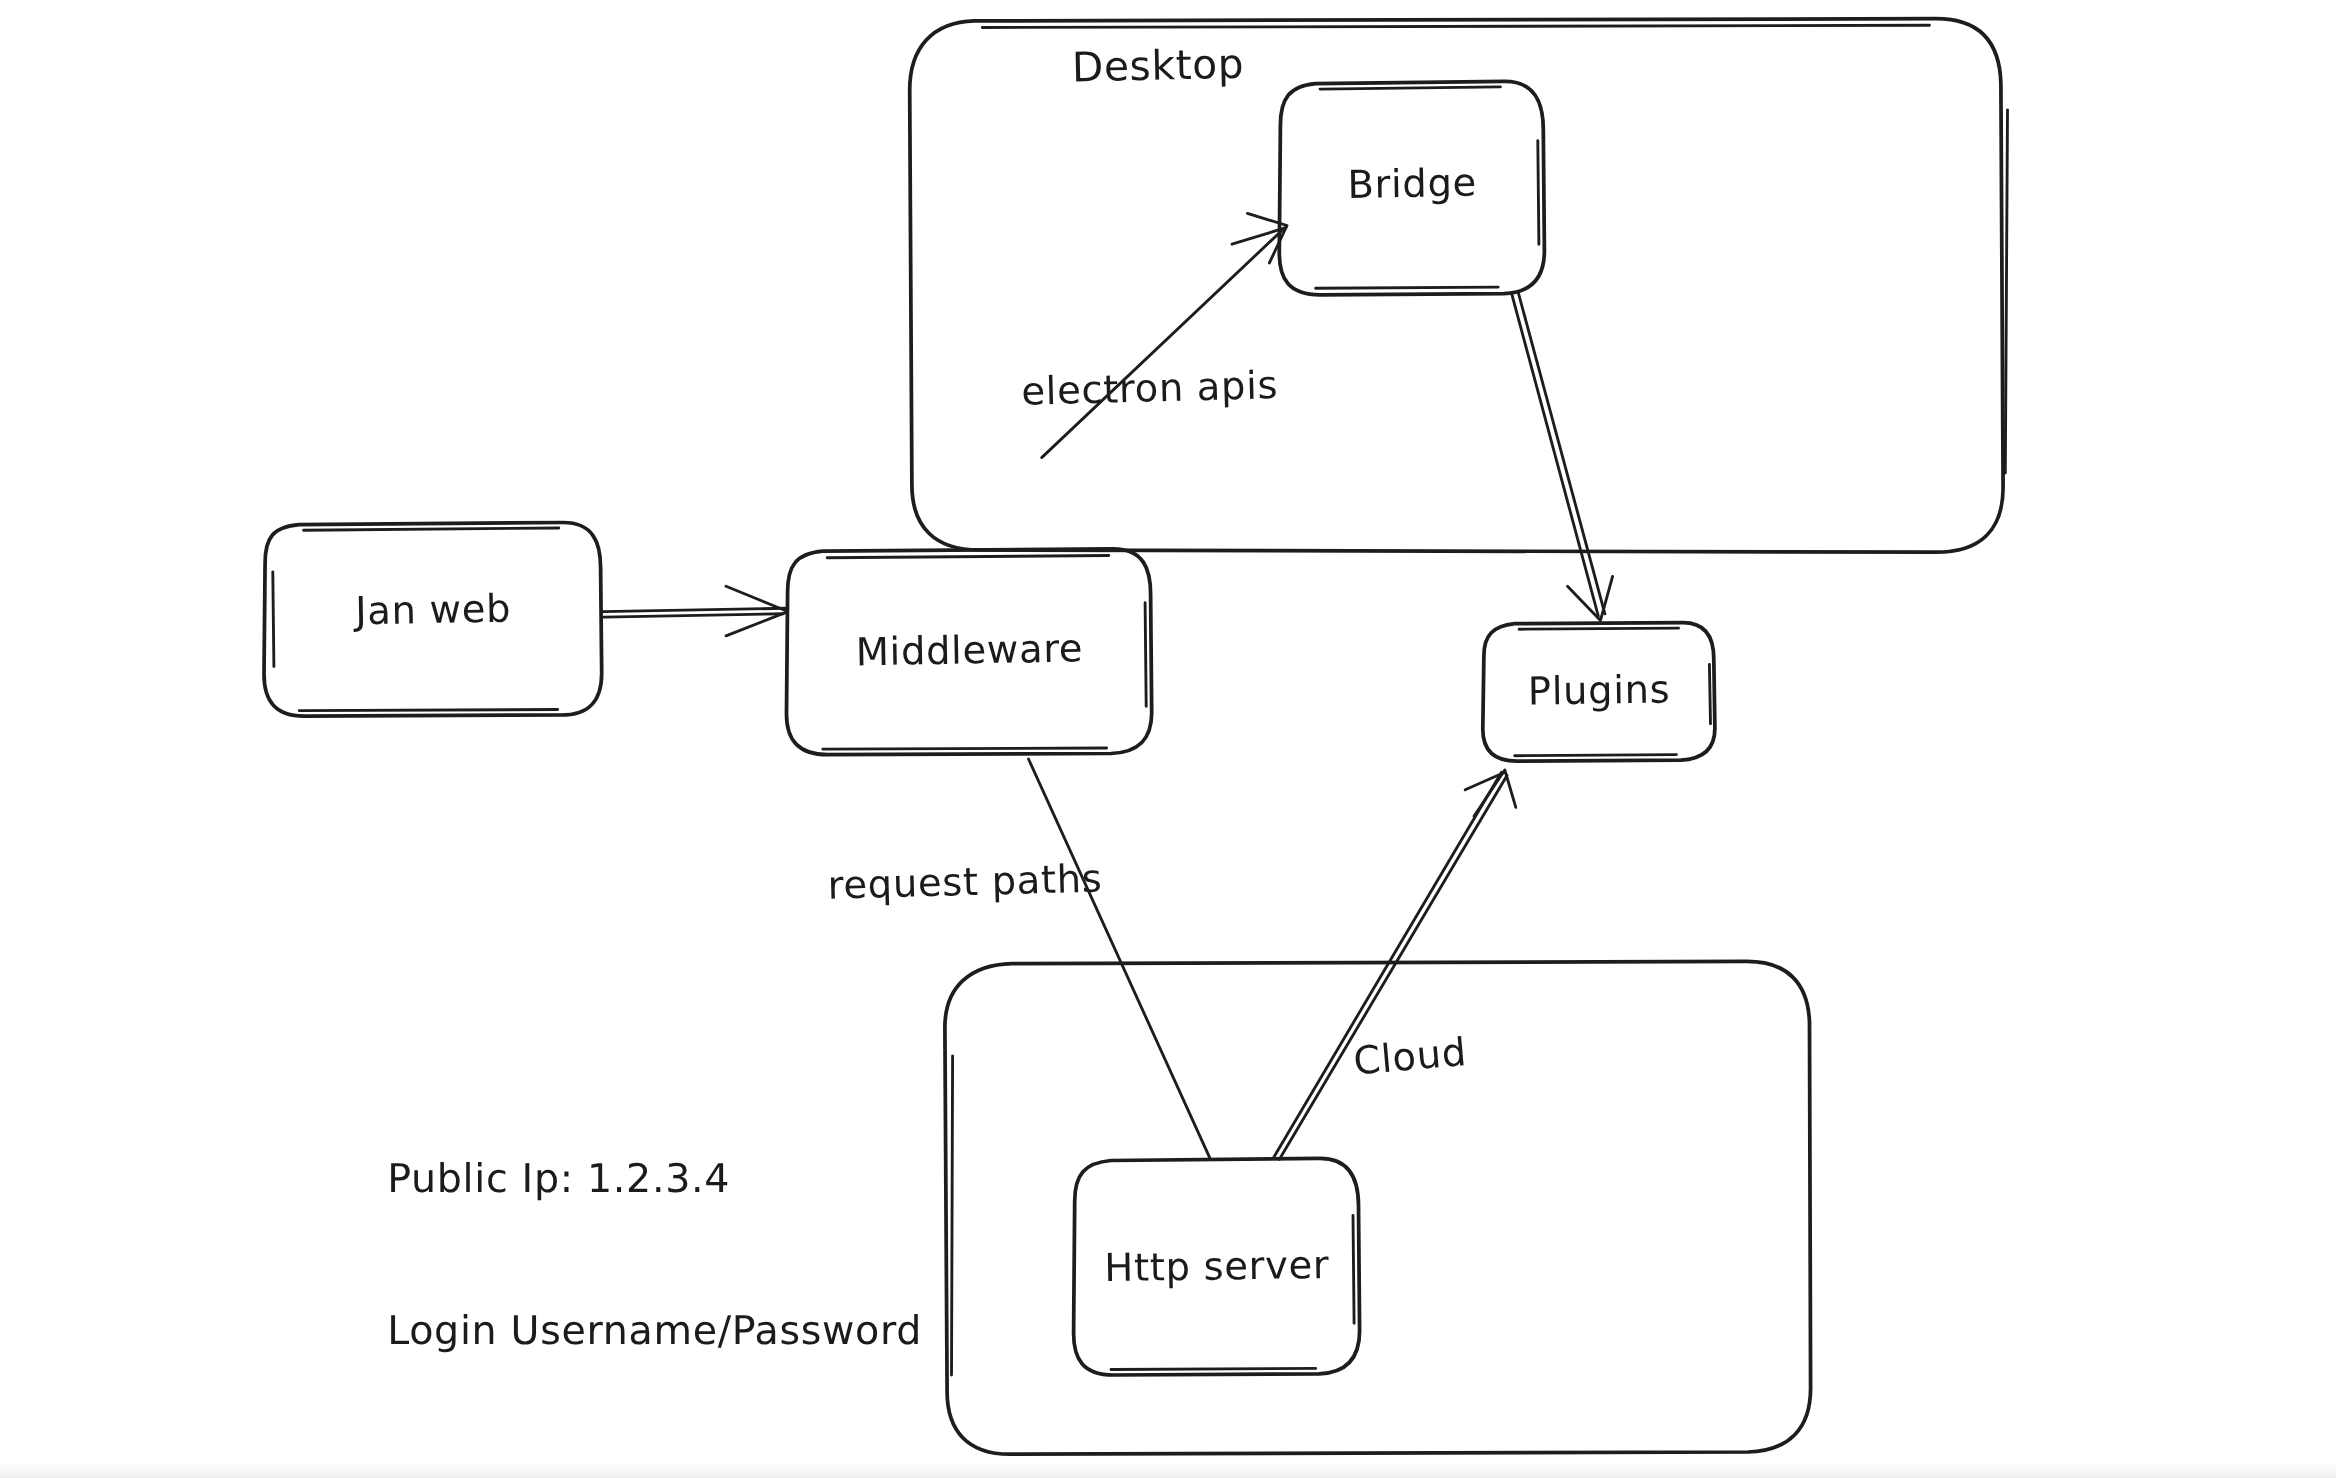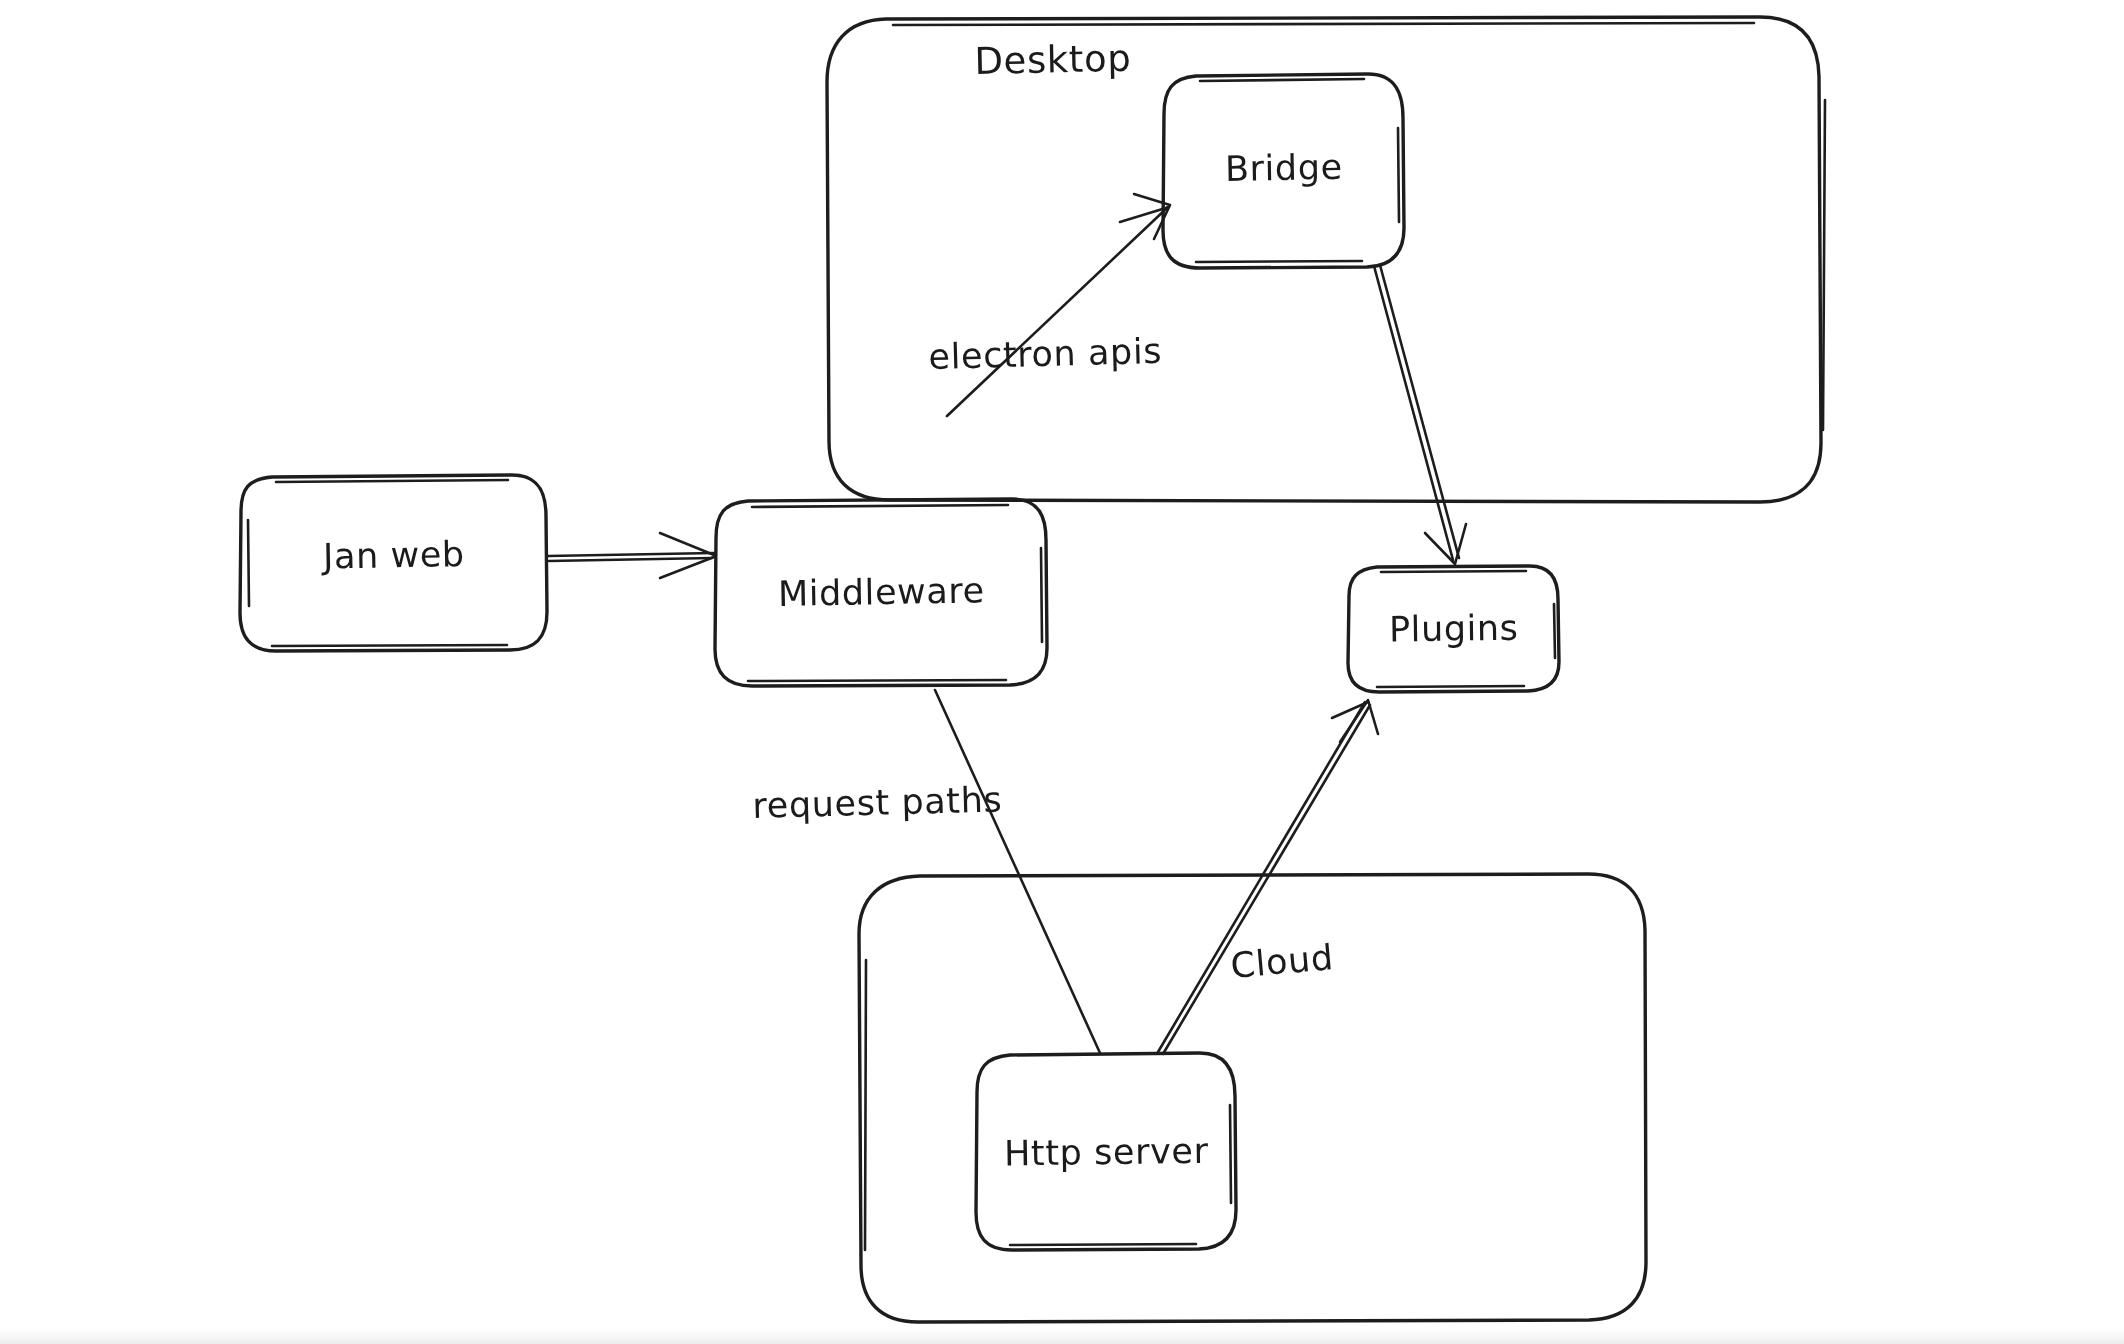--- a/index.html
+++ b/index.html
@@ -243,16 +243,20 @@
   <div class="sk-label node-label" style="left:1163px; top:150px; width:241px; transform: rotate(-1deg);">Bridge</div>
 
   <div class="sk-label node-label" style="left:1348px; top:610px; width:211px; transform: rotate(-0.8deg);">Plugins</div>
 
   <div class="sk-label node-label" style="left:976px; top:1134px; width:260px; transform: rotate(-0.8deg);">Http server</div>
 
   <div class="sk-label edge-label" style="left:928px; top:337px; transform: rotate(-1.5deg);">electron apis</div>
 
   <div class="sk-label edge-label" style="left:752px; top:786px; transform: rotate(-1.5deg);">request paths</div>
 
+  <div class="note-block" style="left:352px; top:958px;">
+    <span class="note-line">Public Ip: 1.2.3.4</span>
+    <span class="note-line">Login Username/Password</span>
+  </div>
 
   <div id="bottom-scrollbar"></div>
 
 </div>
 
 </body></html>

